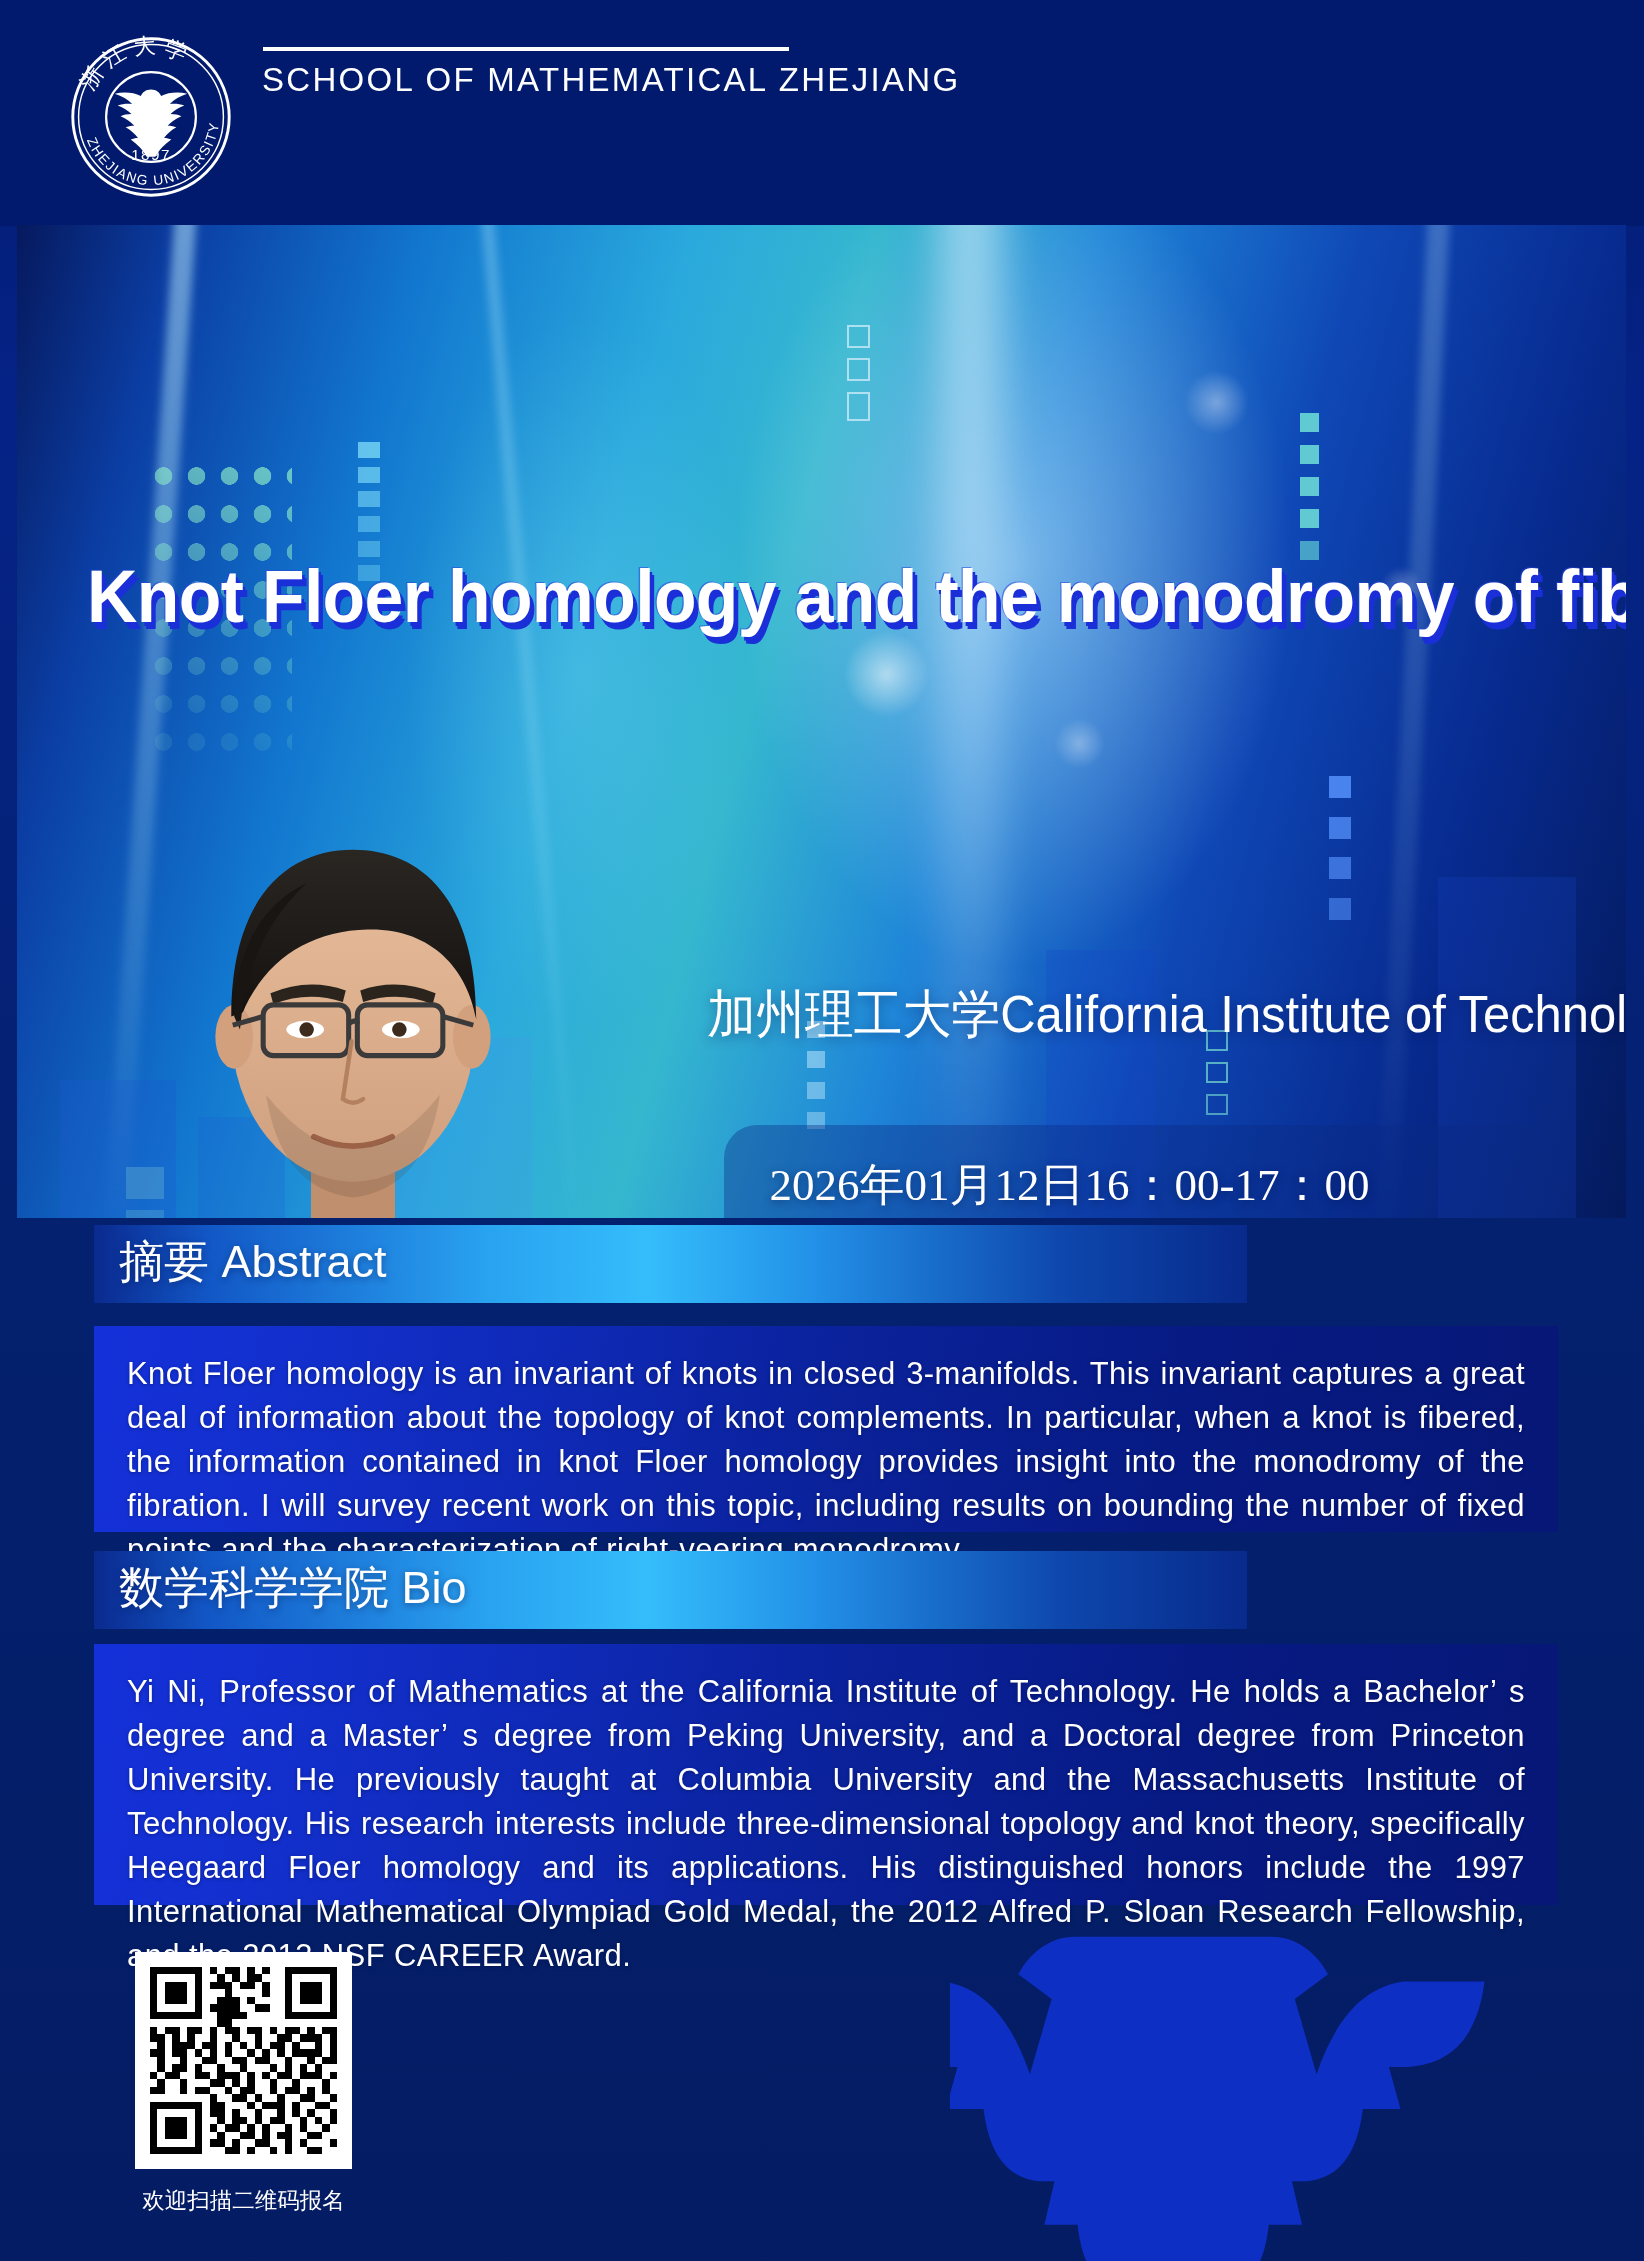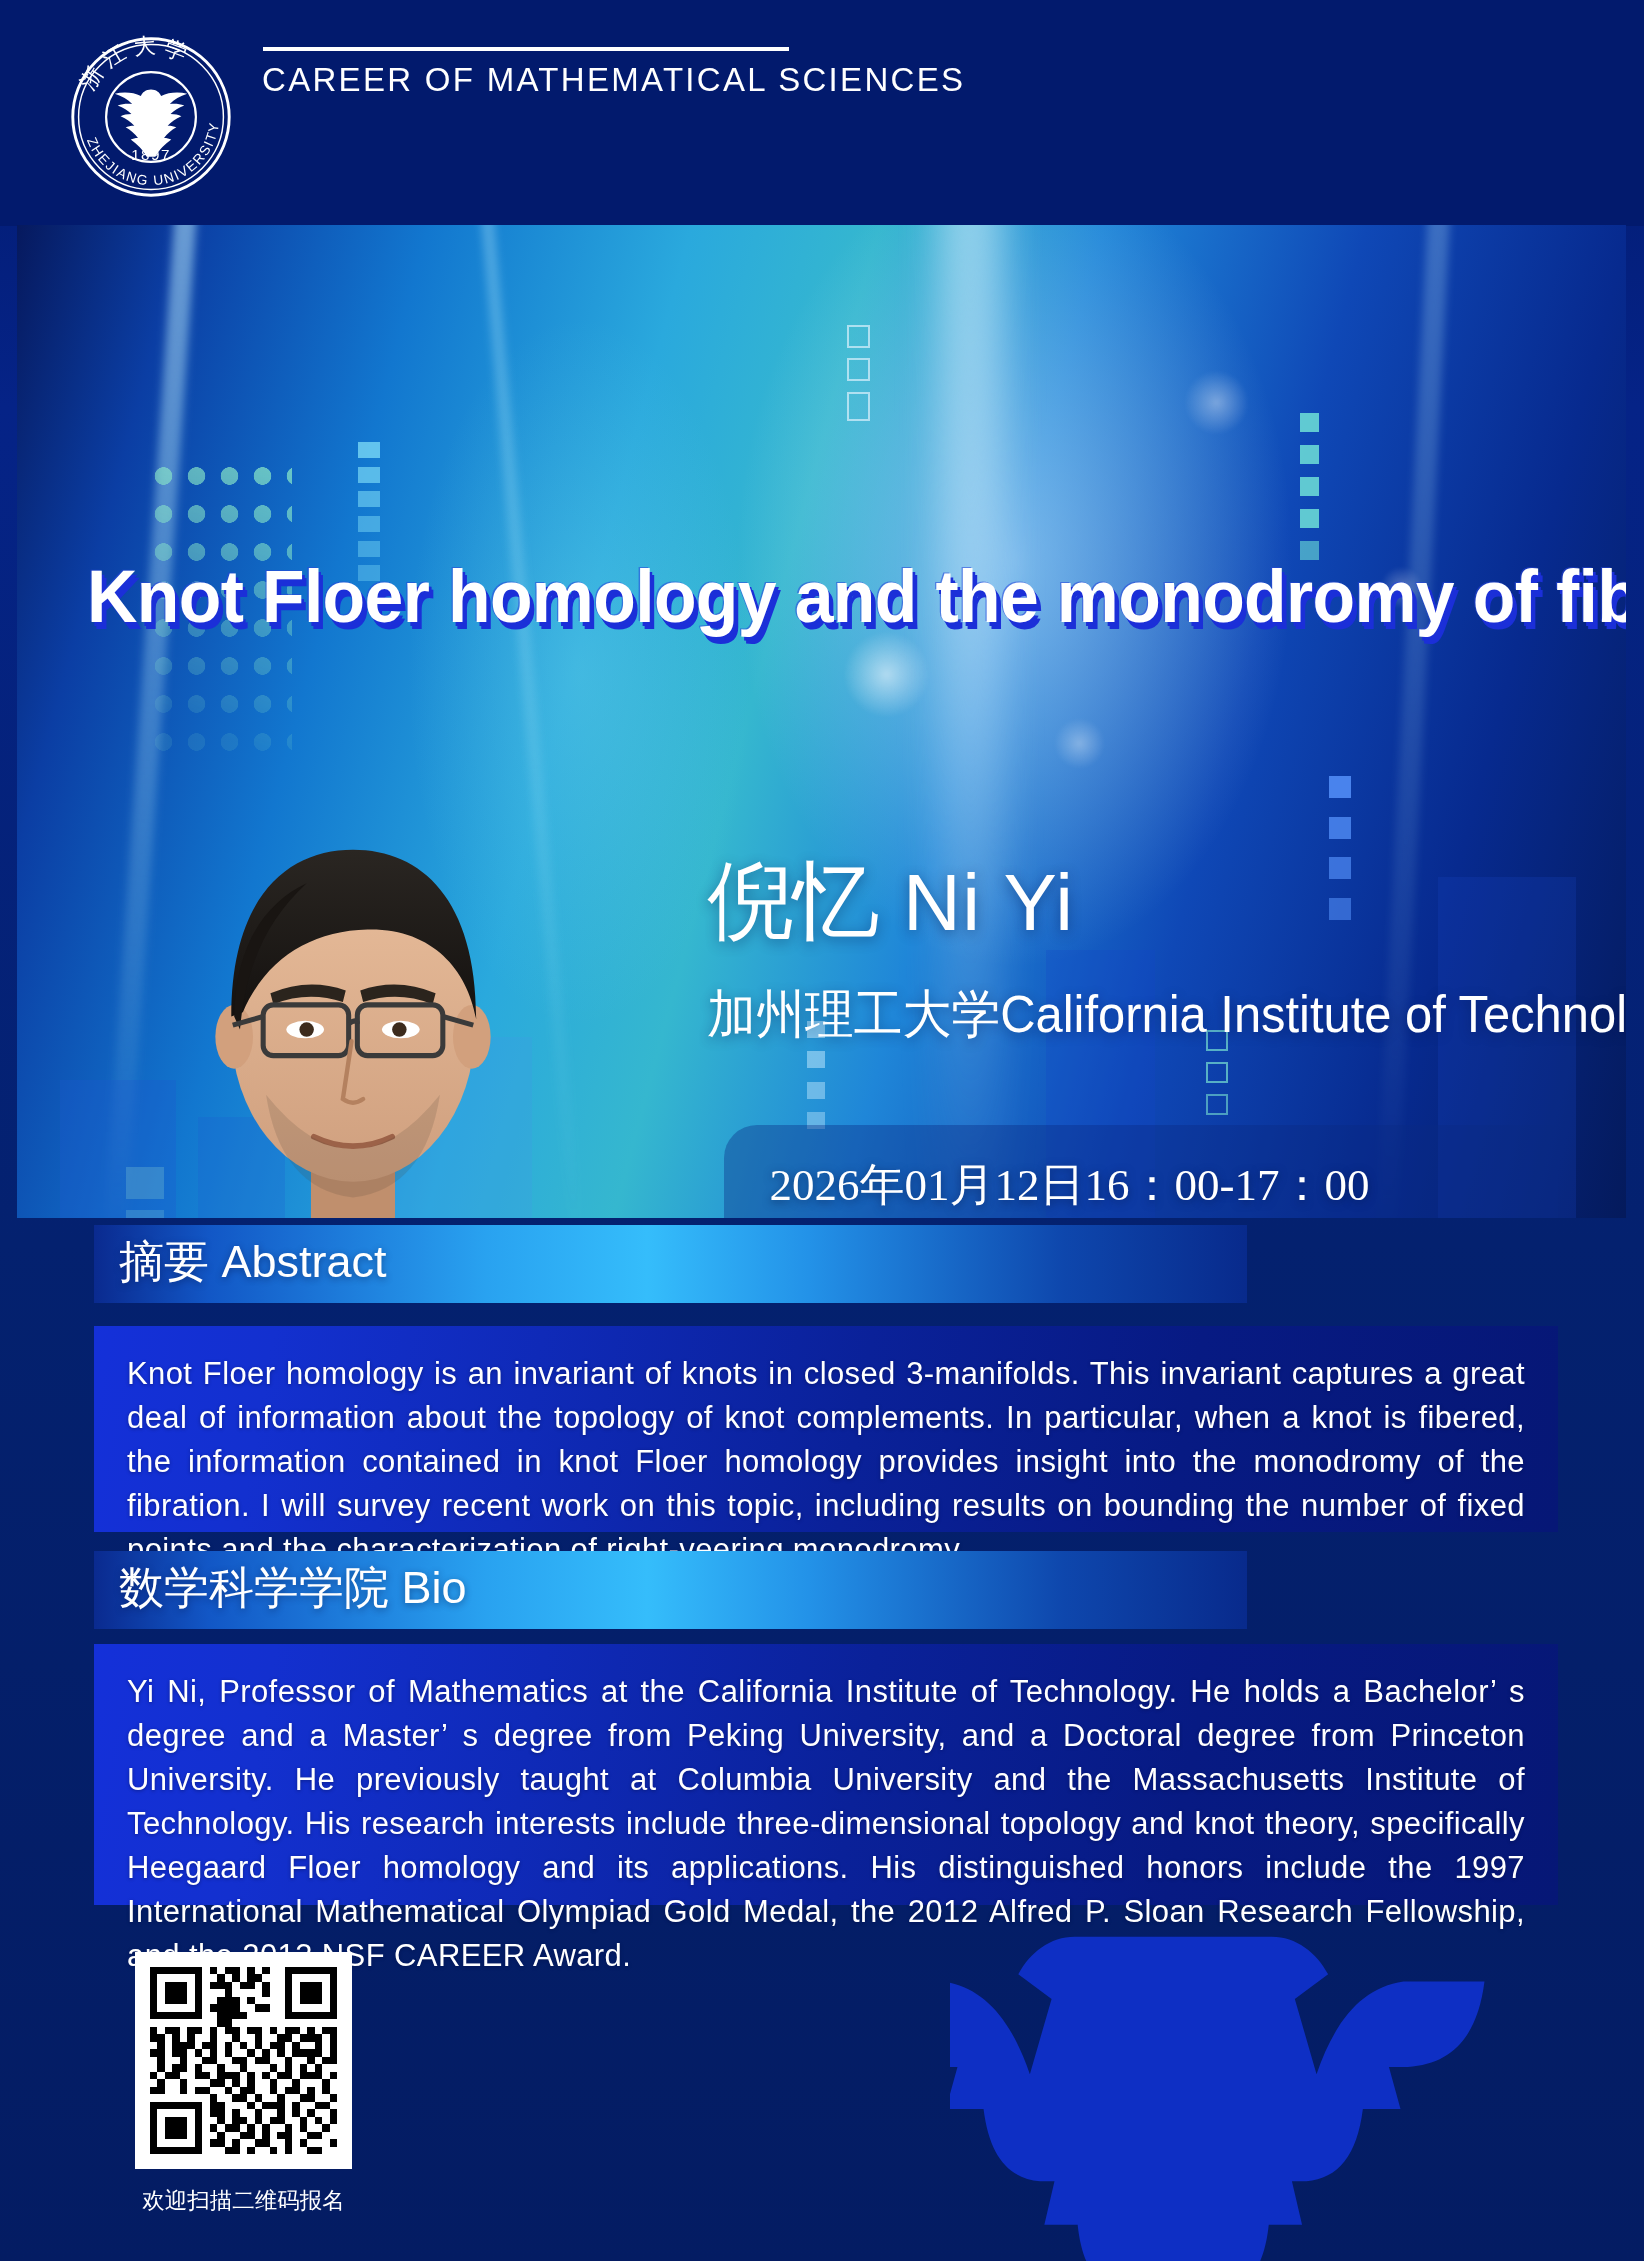--- a/index.html
+++ b/index.html
@@ -221,21 +221,21 @@
           <path d="M116 78c-7 0-12 4-14 9 -10-5-24-6-36-3 10 3 18 8 24 14 -7-1-14 0-20 2 8 3 14 7 19 12
                    -6 0-11 1-15 3 8 3 14 8 19 13 -5 0-9 1-12 2 7 4 13 9 17 15 -4 0-7 1-10 2 8 6 17 14 22 24h12
                    c5-10 14-18 22-24 -3-1-6-2-10-2 4-6 10-11 17-15 -3-1-7-2-12-2 5-5 11-10 19-13 -4-2-9-3-15-3
                    5-5 11-9 19-12 -6-2-13-3-20-2 6-6 14-11 24-14 -12-3-26-2-36 3 -2-5-7-9-14-9z"></path>
         </g>
       </svg>
     </div>
 
     <div class="school">
       <div class="school-rule"></div>
-      <div class="school-en">CAREER OF MATHEMATICAL SCIENCES</div>
+      <div class="school-en">SCHOOL OF MATHEMATICAL ZHEJIANG</div>
     </div>
 
   </div>
 
   <div class="hero">
 
     <div class="hero-beam b1"></div>
     <div class="hero-beam b2"></div>
     <div class="hero-beam b3"></div>
     <div class="hero-beam b4"></div>
@@ -363,23 +363,20 @@
           </g>
 
           <path d="M448 486 L436 566 q14 10 28 0" fill="none" stroke="#b4815f" stroke-width="6" stroke-linecap="round"></path>
           <path d="M396 618 q54 26 108 0" fill="none" stroke="#9c6248" stroke-width="8" stroke-linecap="round"></path>
 
           <path d="M330 560 q120 150 240 0 q-20 130 -120 142 q-100 -12 -120 -142 Z" fill="rgba(80,64,52,.17)"></path>
         </g>
       </svg>
     </div>
 
-    <div class="speaker-name">
-      <span>倪忆</span><span class="en"> <span>Ni Yi</span></span>
-    </div>
 
     <div class="speaker-affil">
       <span class="sq"><span>加州理工大学</span><span class="en">California Institute of Technology</span></span>
     </div>
 
     <div class="info-box">
       <div class="info-line l1">2026年01月12日16：00-17：00</div>
 
     </div>
   </div>

